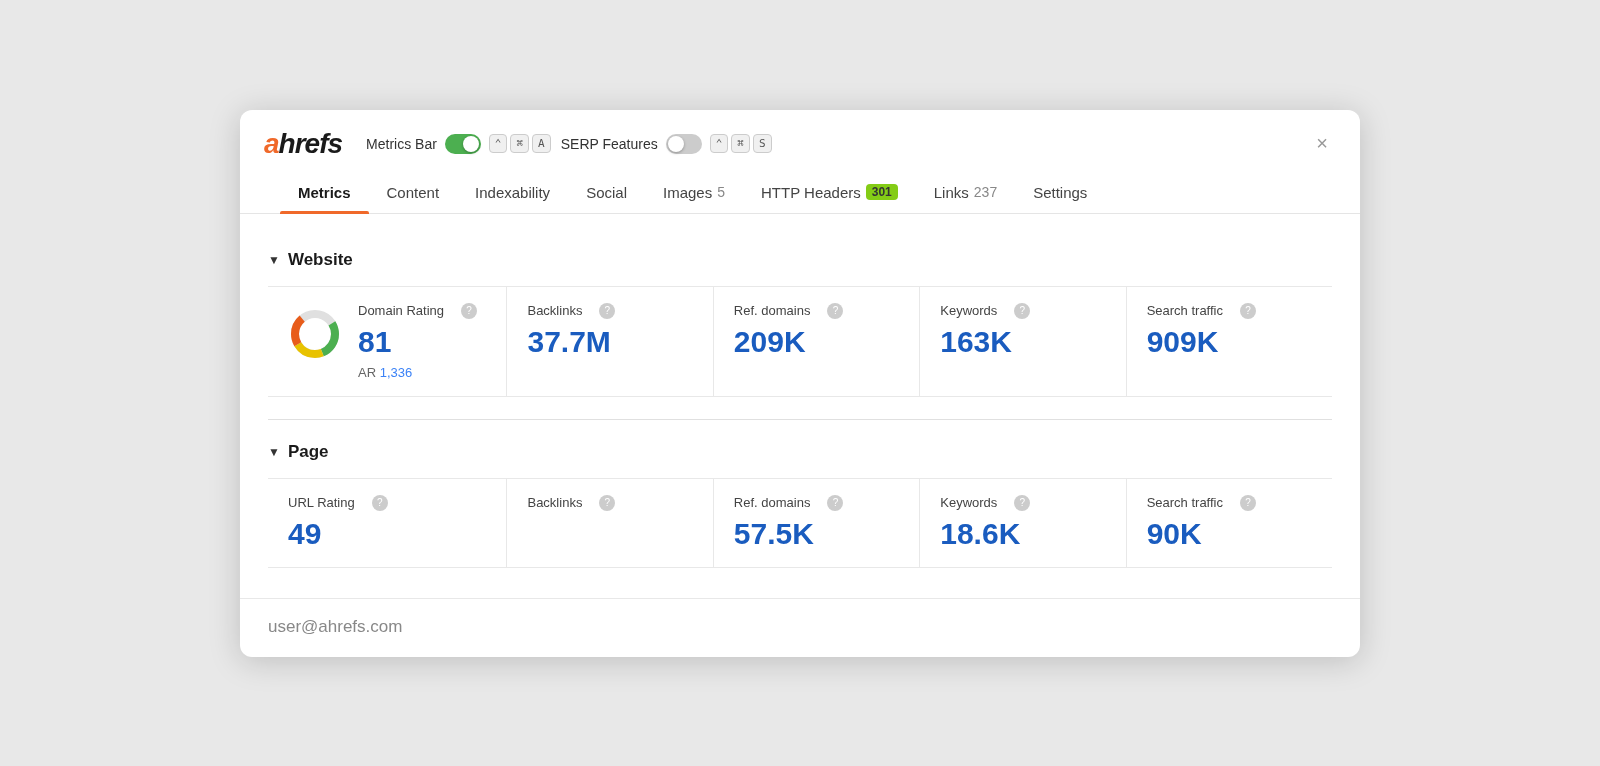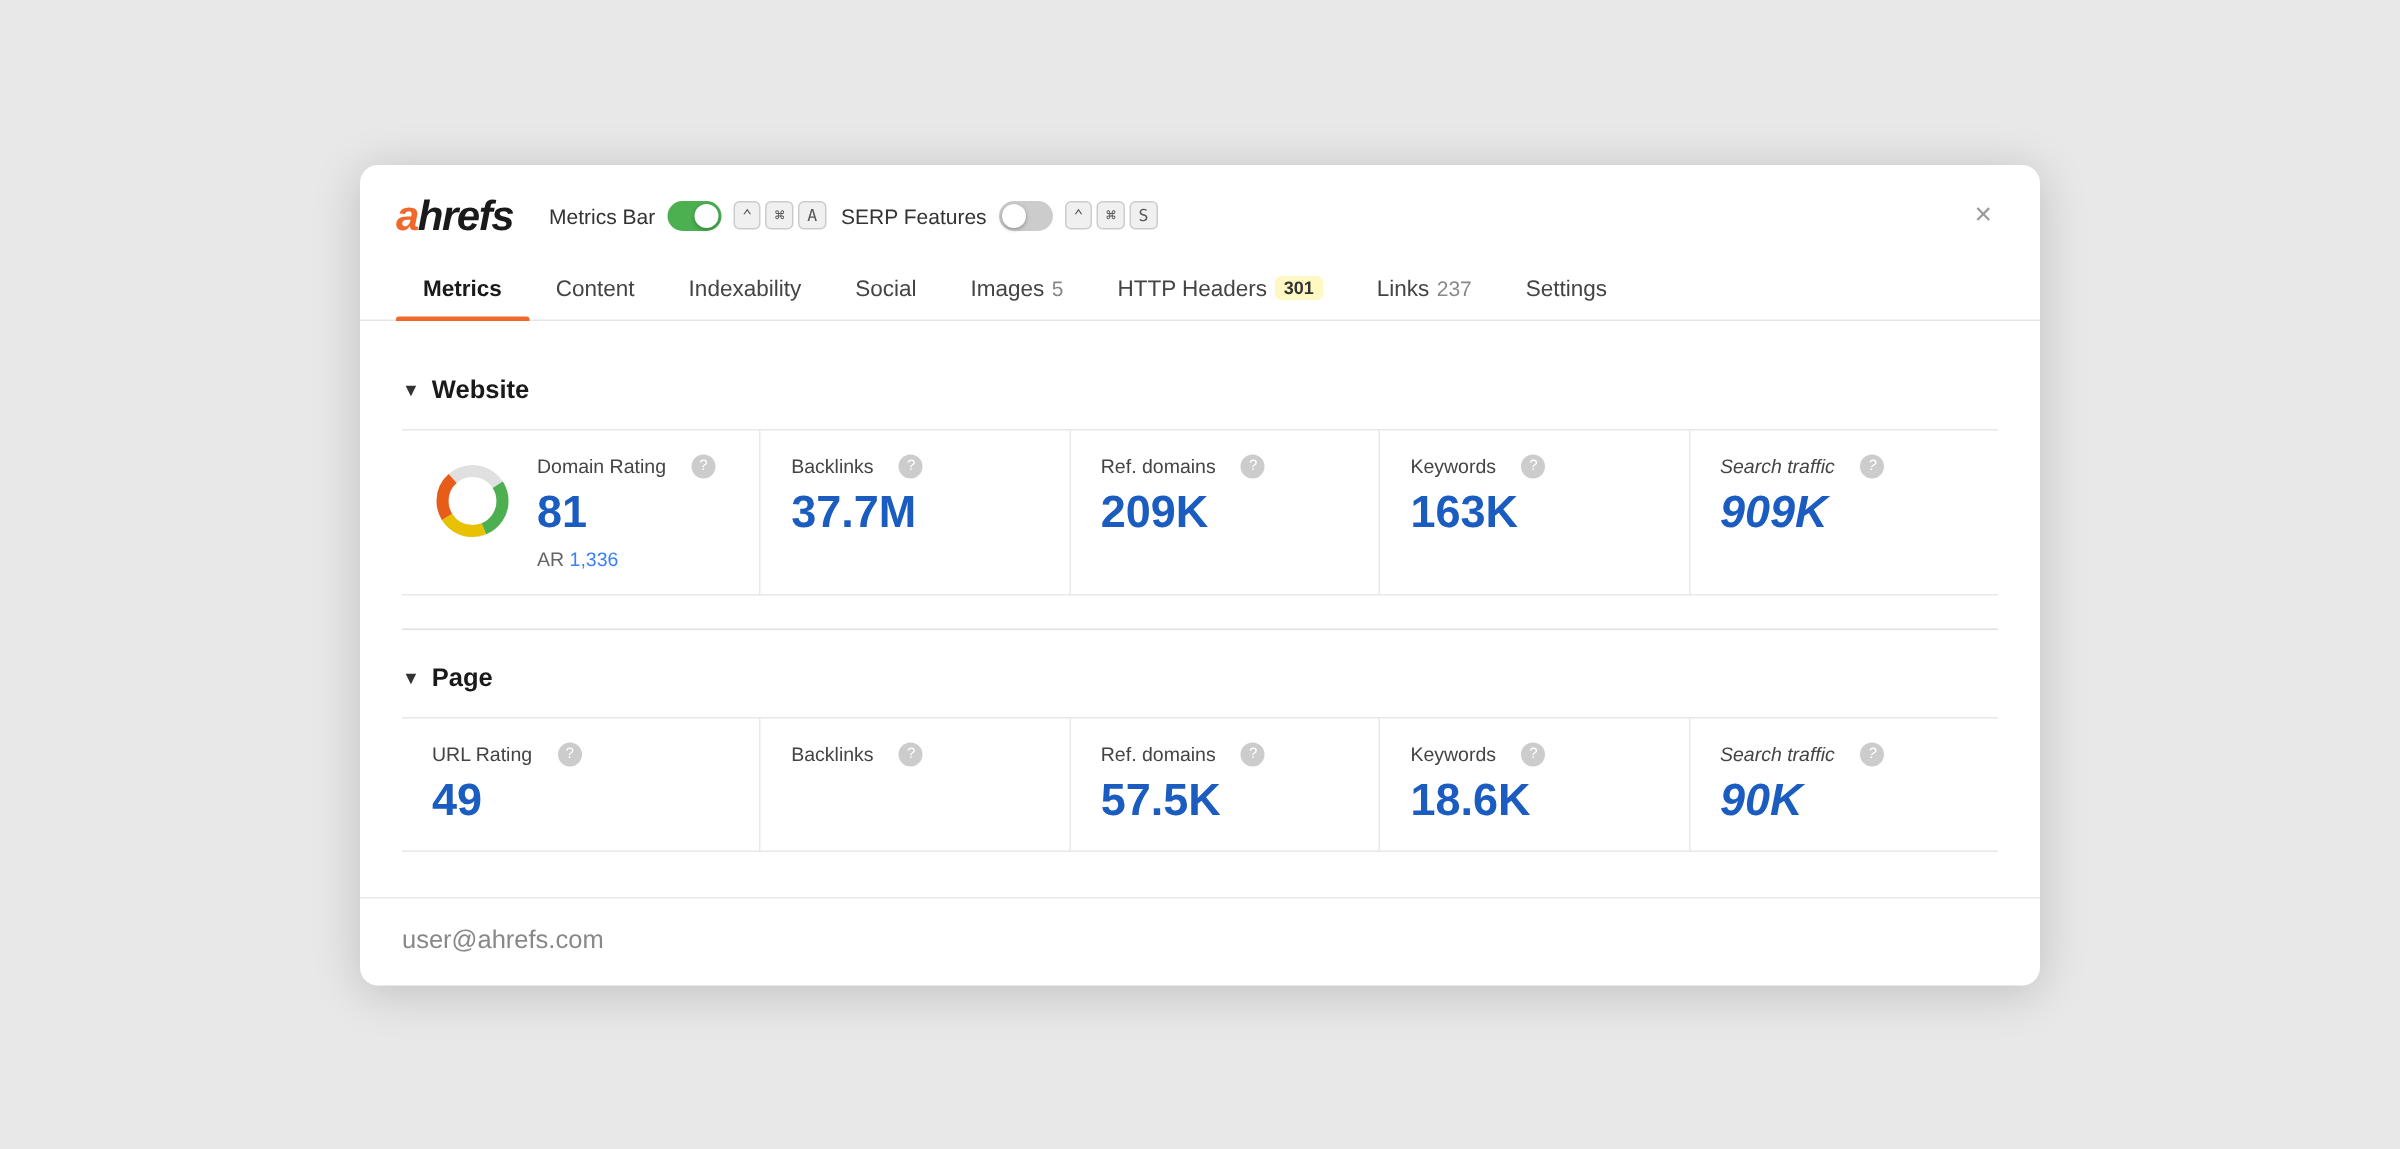--- a/index.html
+++ b/index.html
@@ -106,21 +106,21 @@
       border: none;
       font-size: 20px;
       color: #999;
       cursor: pointer;
       padding: 4px 8px;
     }
     
     .tabs {
       display: flex;
       align-items: center;
-      padding: 0 24px;
+      padding: 0 40px;
       border-bottom: 1px solid #e5e5e5;
       gap: 0;
     }
     .tab {
       padding: 12px 18px;
       font-size: 15px;
       color: #444;
       cursor: pointer;
       position: relative;
       display: flex;
@@ -136,21 +136,21 @@
       content: '';
       position: absolute;
       bottom: -1px;
       left: 0;
       right: 0;
       height: 3px;
       background: #f0692a;
       border-radius: 2px 2px 0 0;
     }
     .tab-badge {
-      background: #fef9c3;
+      background: #84cc16;
       color: #333;
       border-radius: 4px;
       padding: 1px 6px;
       font-size: 12px;
       font-weight: 700;
     }
     .tab-count {
       color: #888;
       font-size: 14px;
     }
@@ -181,21 +181,20 @@
       border-bottom: 1px solid #e8e8e8;
       margin-bottom: 0;
     }
     .metric-cell {
       flex: 1;
       padding: 16px 20px;
       border-right: 1px solid #e8e8e8;
     }
     .metric-cell:last-child {
       border-right: none;
-      font-style: italic;
     }
     .metric-cell.domain-rating-cell {
       display: flex;
       align-items: flex-start;
       gap: 16px;
       flex: 1.2;
     }
     .metric-label {
       display: flex;
       align-items: center;

